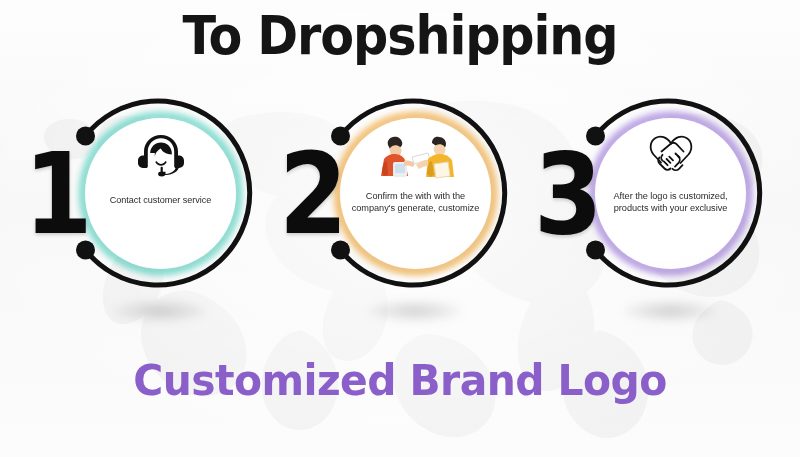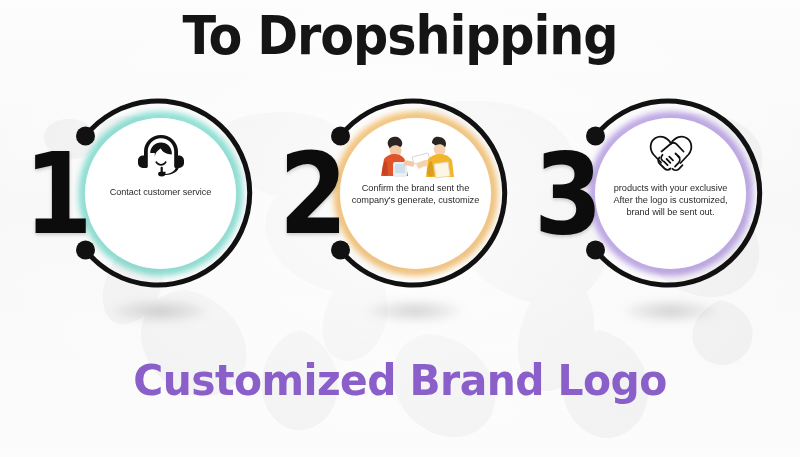--- a/index.html
+++ b/index.html
@@ -137,20 +137,21 @@
     width: 151px;
     height: 151px;
     border-radius: 50%;
     background: radial-gradient(circle at 45% 36%, #ffffff 0%, #ffffff 66%, #fafafa 100%);
     z-index: 3;
     box-shadow: 0 2px 10px rgba(0,0,0,0.05);
     display: flex;
     flex-direction: column;
     align-items: center;
     overflow: hidden;
+    gap: 8px;
   }
 
   .disc-icon {
     margin-top: 13px;
     height: 48px;
     display: flex;
     align-items: center;
     justify-content: center;
   }
   .disc-icon svg { display: block; }
@@ -289,21 +290,21 @@
 
             <path d="M64 12c0-4 3-7 7-6 4 0 7 3 7 7 0 3-2 5-4 6l-10-7z" fill="#2b2420"></path>
             <path d="M66 16c2-3 7-4 10-1 2 2 2 6 0 8-2 2-5 3-7 1-3-2-4-6-3-8z" fill="#f6d2ad"></path>
             <path d="M60 28c3-3 7-5 12-5 5 0 9 2 12 6l2 17H58l2-18z" fill="#f2b52c"></path>
             <path d="M62 30c-2 4-3 9-3 13l3 3 4-2-2-13-2-1z" fill="#dc9d1c"></path>
             <path d="M59 29c-4 0-8 2-11 5l3 4c3-2 6-3 9-3l-1-6z" fill="#f6d2ad"></path>
             <path d="M66 33l14-2 2 14-14 2z" fill="#fdf6e4" stroke="#e7d9b9" stroke-width="1"></path>
           </svg>
         </div>
         <div class="disc-text wide">
-          <span class="ln">Confirm the brand sent the</span>
+          <span class="ln">Confirm the with with the</span>
           <span class="ln">company's generate, customize</span>
         </div>
       </div>
     </div>
 
     <div class="step step-3">
       <div class="disc-shadow"></div>
       <div class="glow-ring"></div>
 
       <div class="arc-ring">
@@ -332,23 +333,22 @@
               <path d="M24.6 29 L28.4 32.8"></path>
               <path d="M27.3 26.6 L31 30.4"></path>
 
               <path d="M36 26 C38 27.8 38.4 30.6 36.8 32.6 L33 36.6"></path>
               <path d="M30.5 38.8 C32.4 40.6 35.2 40.6 37 38.8 L40.5 35.2"></path>
               <path d="M33.5 23.5 L37.5 27.5"></path>
             </g>
           </svg>
         </div>
         <div class="disc-text wide">
+          <span class="ln">After the logo is customized,</span>
           <span class="ln">products with your exclusive</span>
-          <span class="ln">After the logo is customized,</span>
-          <span class="ln">brand will be sent out.</span>
         </div>
       </div>
     </div>
 
   </div>
 
   <div class="title-bottom">Customized Brand Logo</div>
 
 </div>
 

